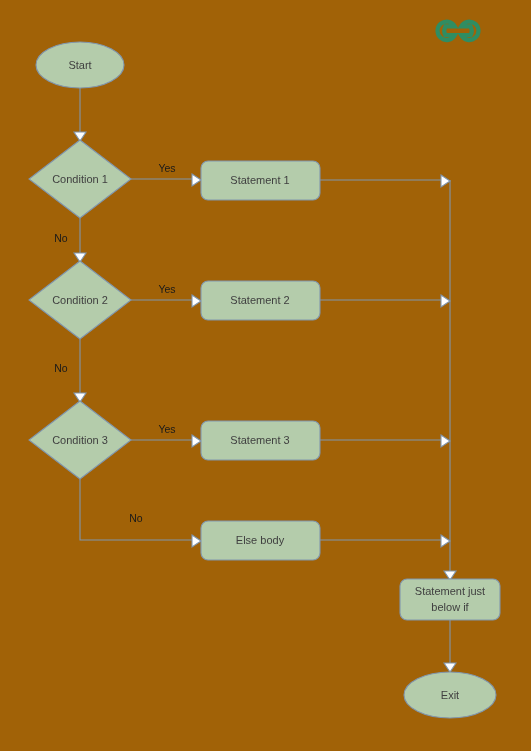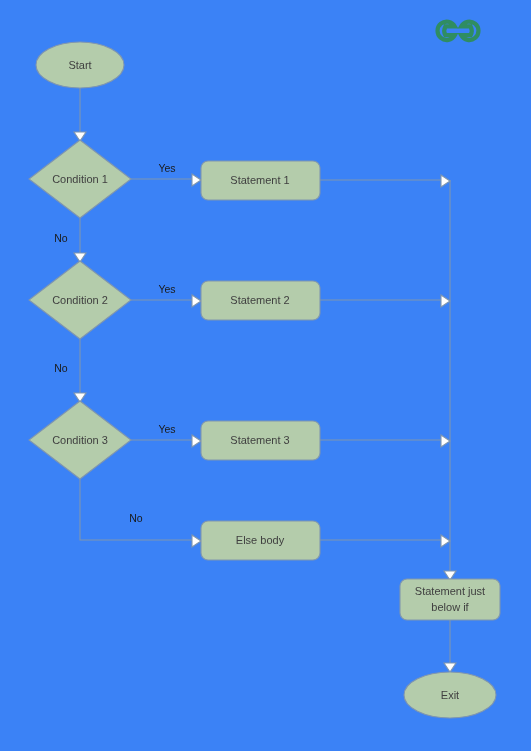--- a/index.html
+++ b/index.html
@@ -7,21 +7,21 @@
     padding: 0;
     background: #ffffff;
   }
   body {
     font-family: "Liberation Sans", sans-serif;
   }
   #canvas {
     position: relative;
     width: 531px;
     height: 751px;
-    background: #3b82f6;
+    background: #a16207;
     overflow: hidden;
   }
   #flow-svg {
     position: absolute;
     left: 0;
     top: 0;
     width: 531px;
     height: 751px;
   }
   .node-text {

